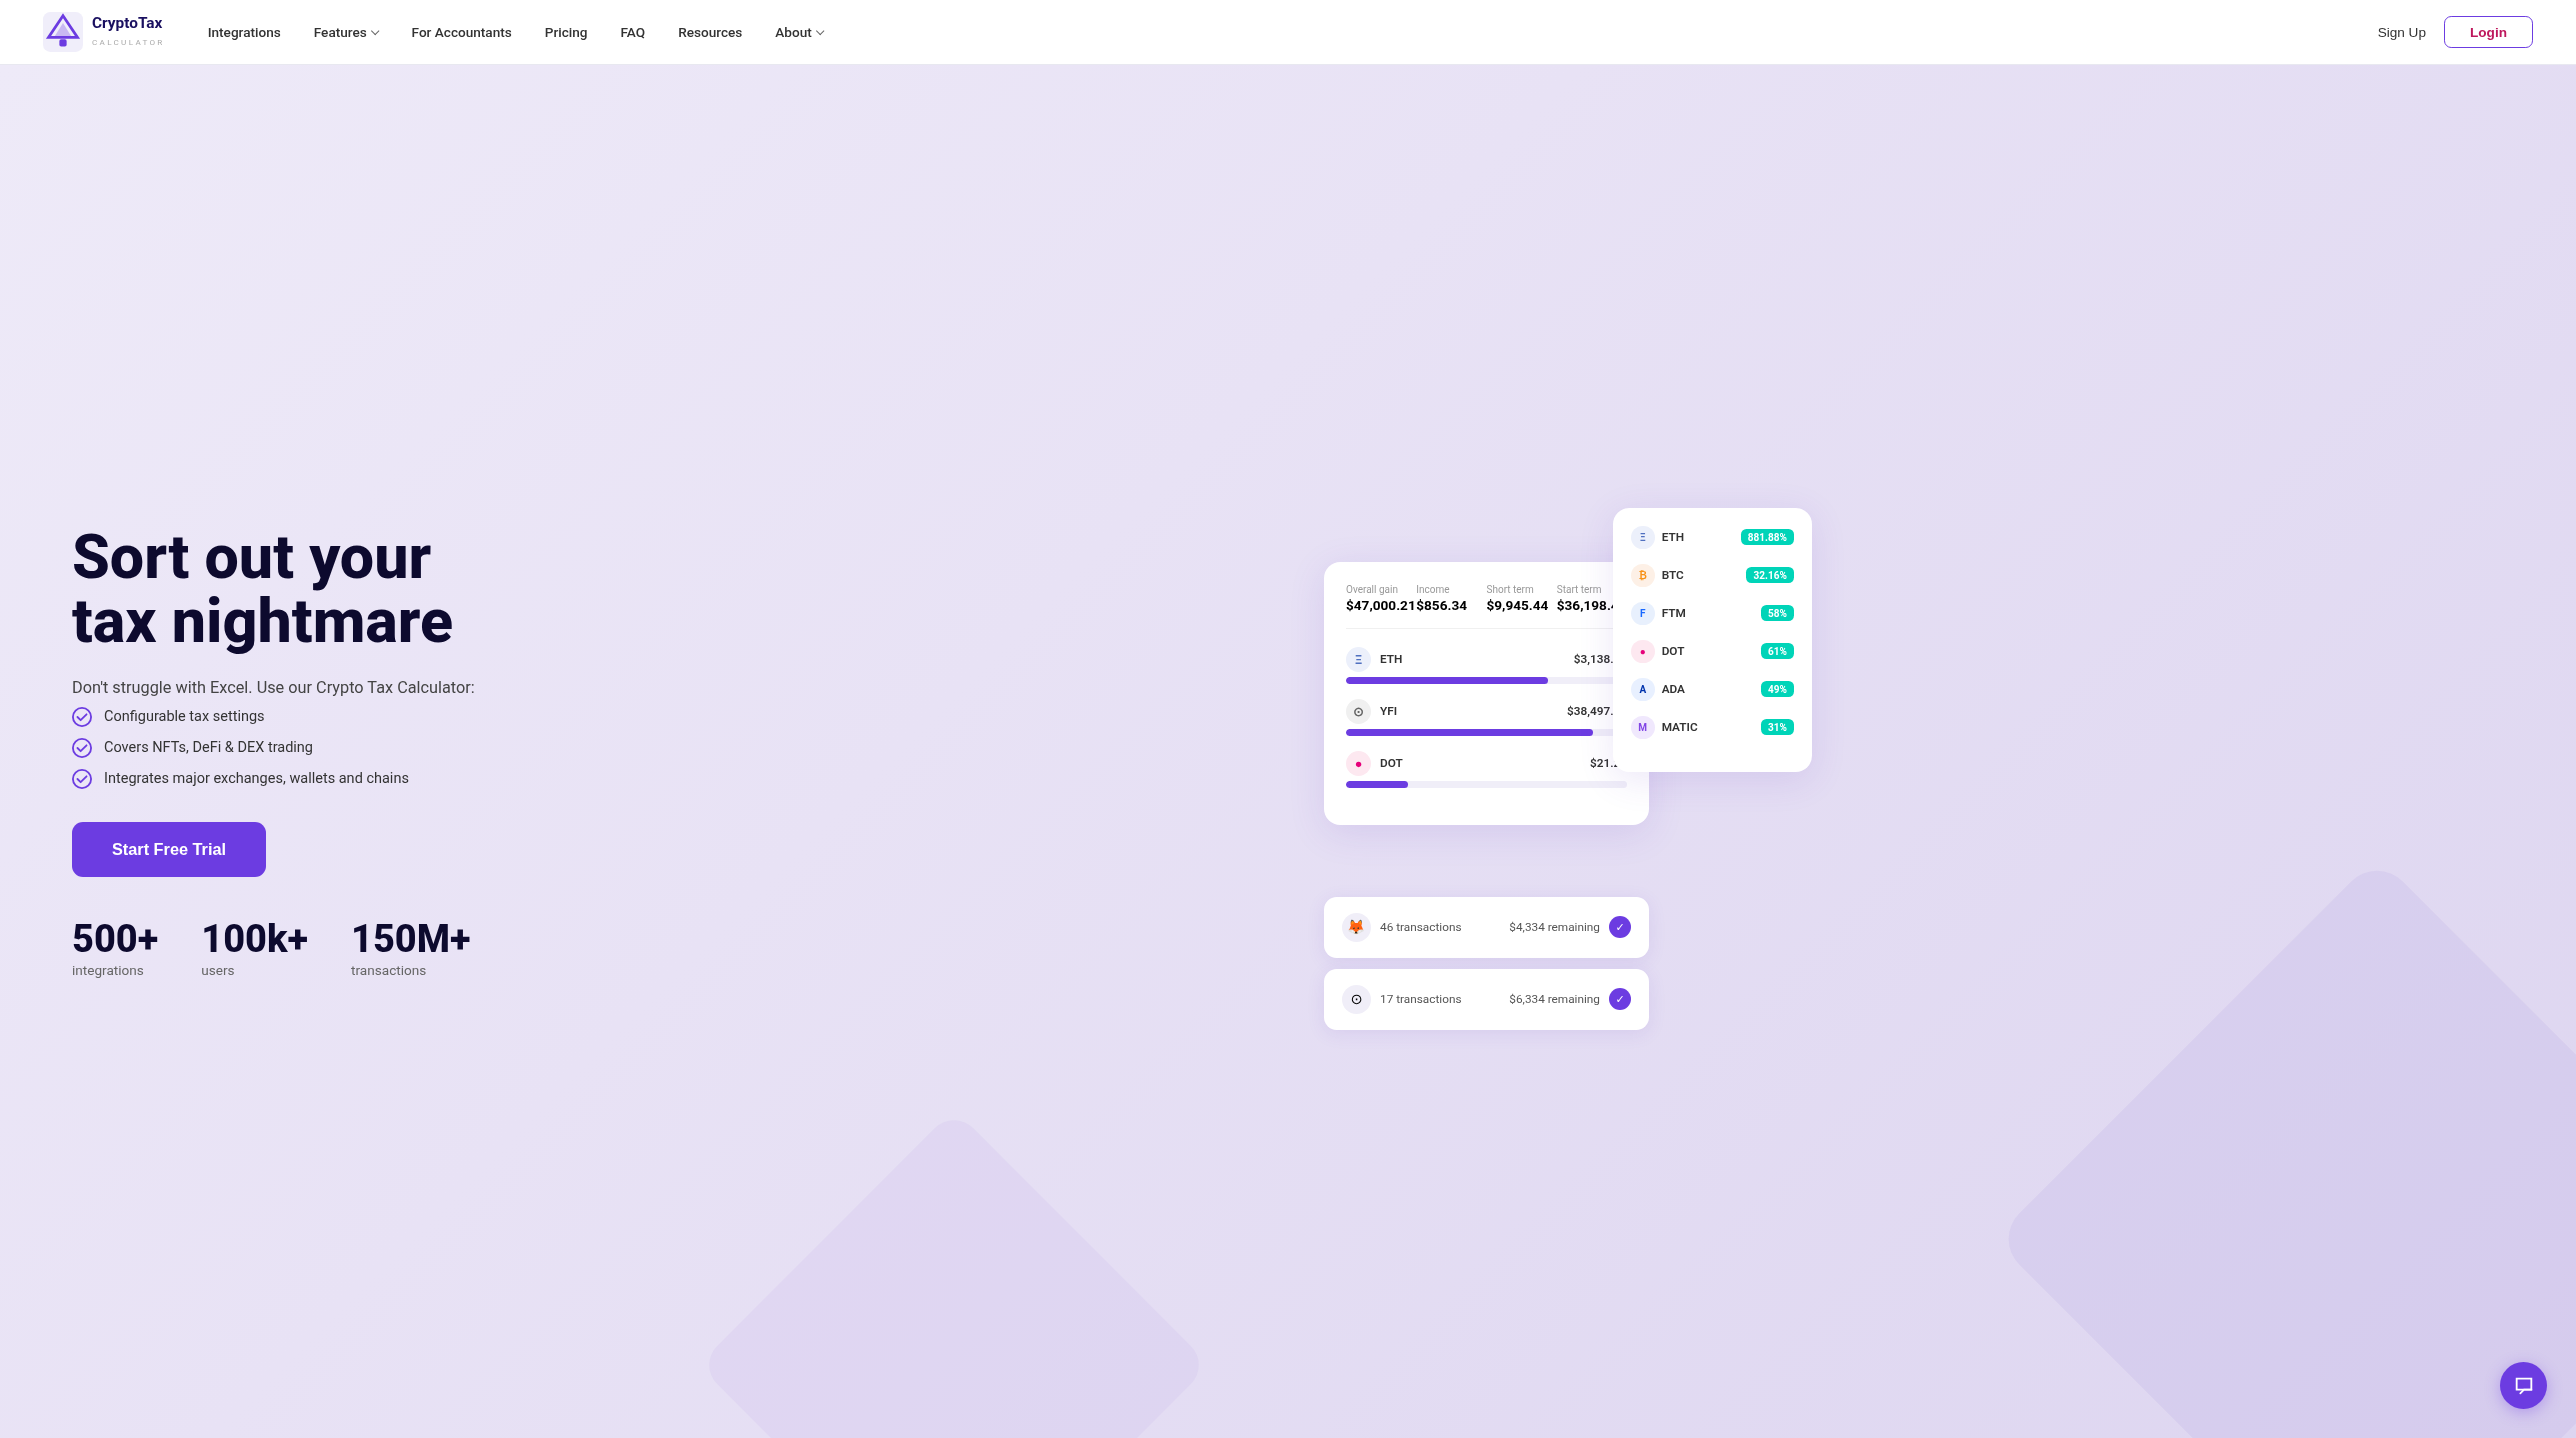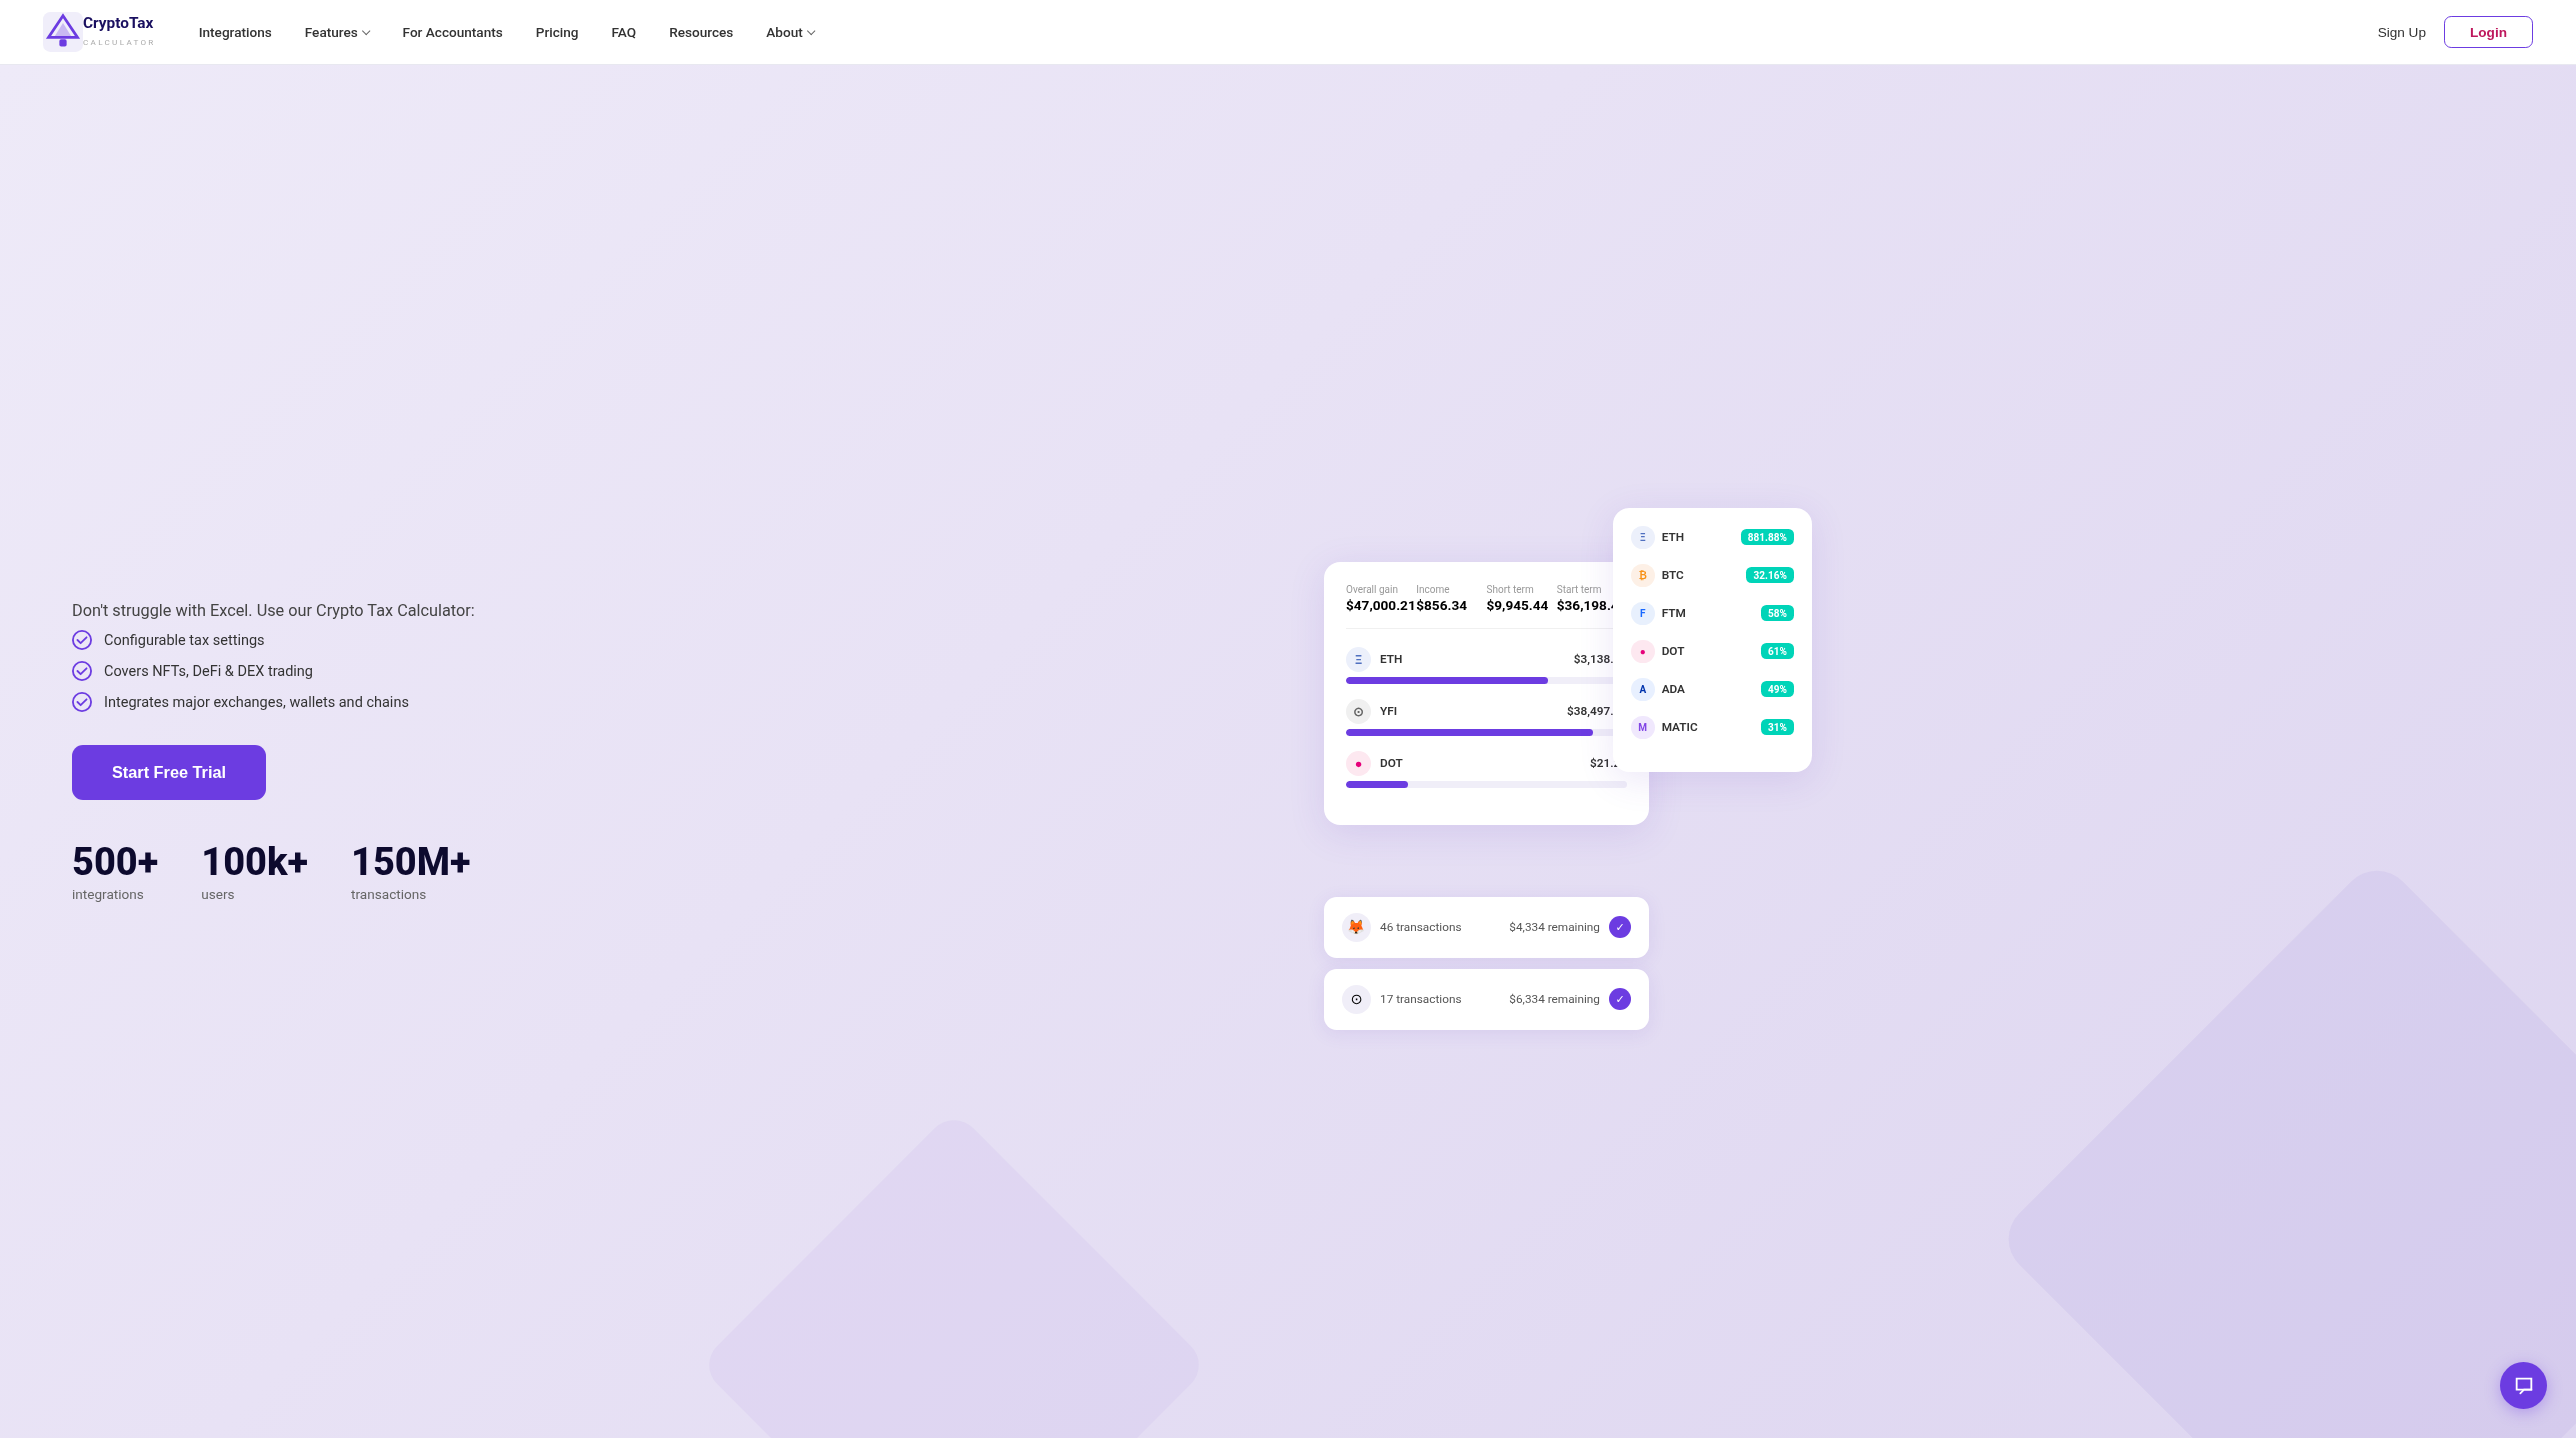--- a/index.html
+++ b/index.html
@@ -12,20 +12,21 @@
       align-items: center;
       padding: 0 43px;
       height: 65px;
       border-bottom: 0.9px solid #e8e8f0;
       position: relative;
       z-index: 100;
     }
     .nav-logo {
       display: flex;
       align-items: center;
+      gap: 9px;
       margin-right: 43px;
       text-decoration: none;
     }
     .logo-icon {
       width: 40px;
       height: 40px;
     }
     .logo-text {
       font-size: 15.4px;
       font-weight: 700;
@@ -408,20 +409,24 @@
   </div>
 
   <div class="nav-actions">
     <button class="btn-signup">Sign Up</button>
     <button class="btn-login">Login</button>
   </div>
 </nav>
 
 <section class="hero">
   <div class="hero-left">
+    <h1 class="hero-title">
+      <span>Sort out your</span><br>
+      <span>tax nightmare</span>
+    </h1>
     <p class="hero-subtitle">Don't struggle with Excel. Use our Crypto Tax Calculator:</p>
     <ul class="hero-features">
       <li>
         <svg class="check-icon" viewBox="0 0 22 22" fill="none">
           <circle cx="11" cy="11" r="10" stroke="#6c3ce1" stroke-width="2"></circle>
           <path d="M6 11l3.5 3.5L16 8" stroke="#6c3ce1" stroke-width="2" stroke-linecap="round" stroke-linejoin="round"></path>
         </svg>
         <span>Configurable tax settings</span>
       </li>
       <li>

